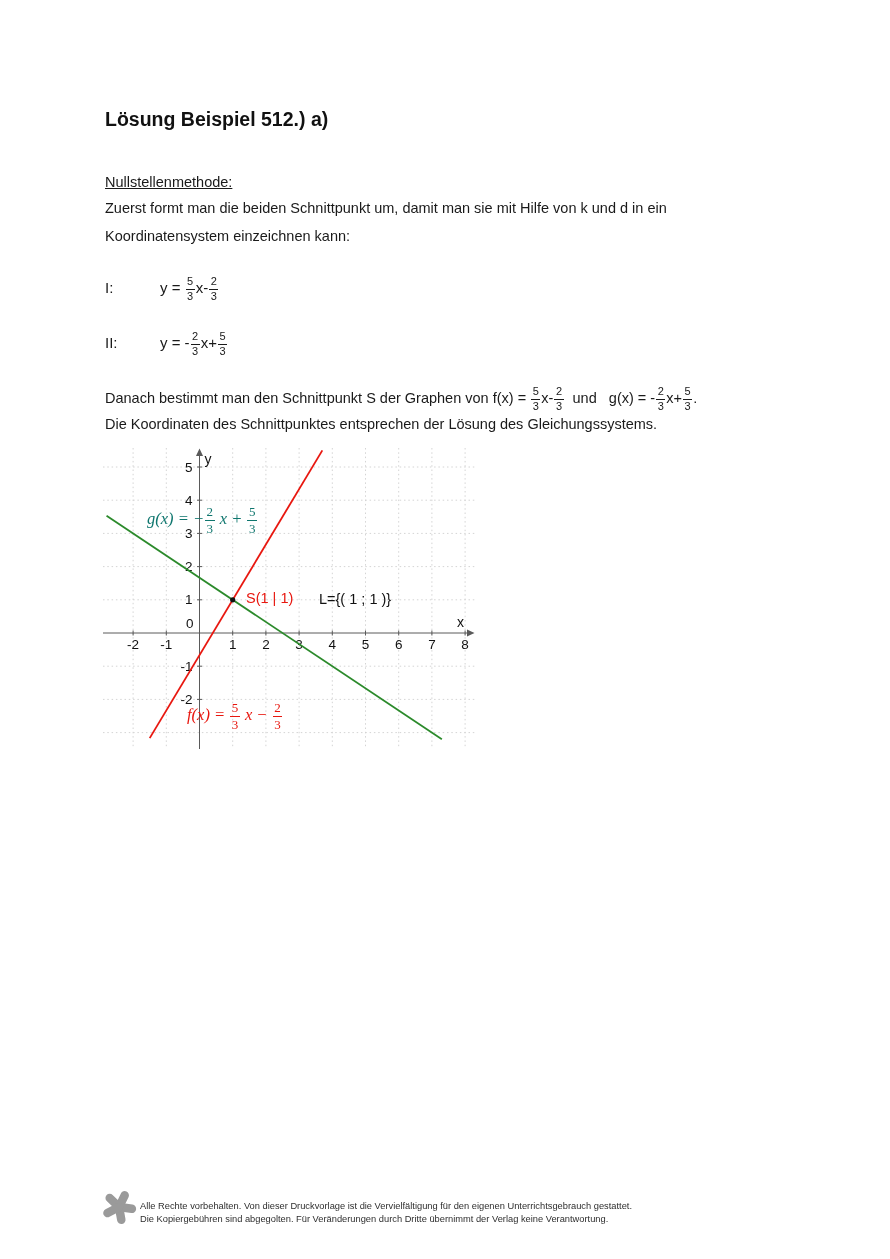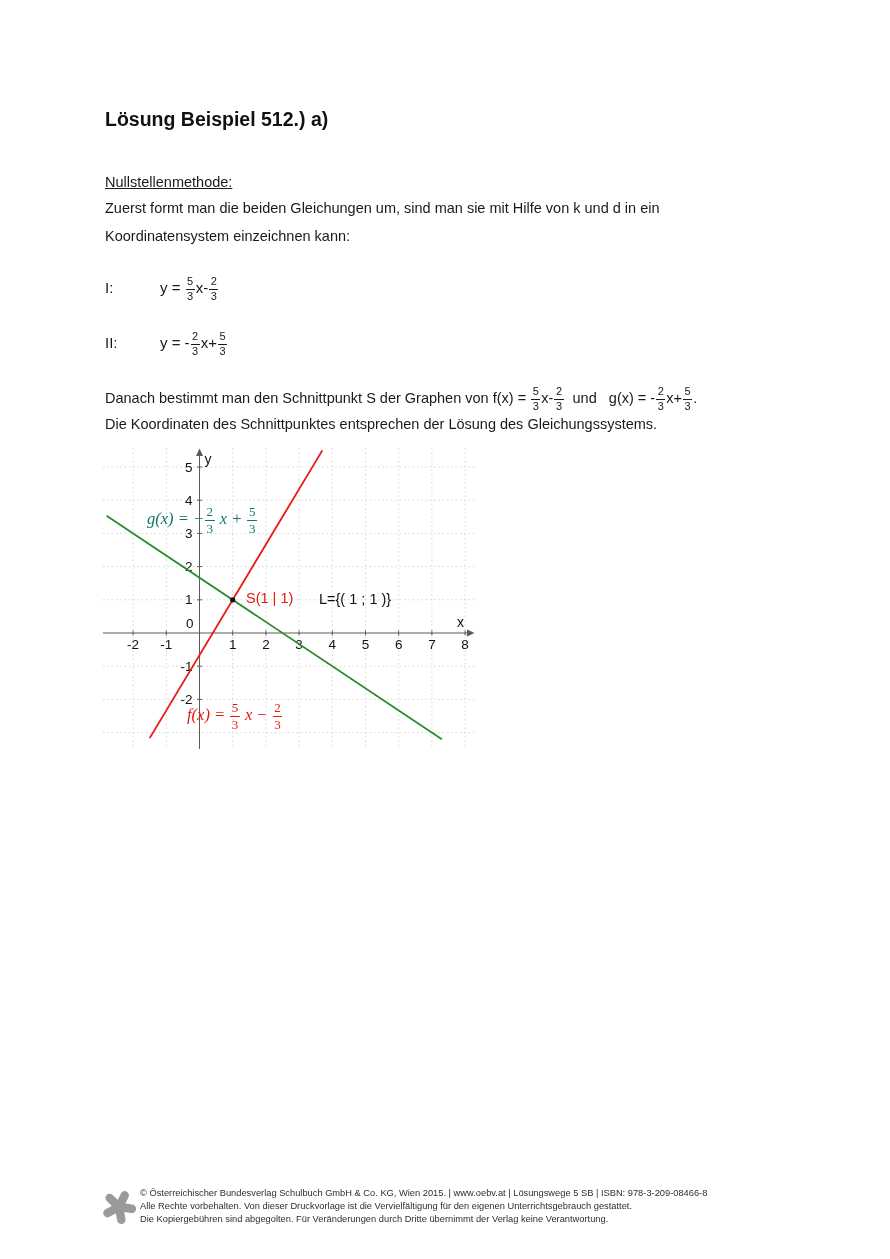--- a/index.html
+++ b/index.html
@@ -47,21 +47,21 @@
 </style>
 </head>
 <body>
 
 <div class="page">
 
   <h1 class="page-title">Lösung Beispiel 512.) a)</h1>
 
   <div class="method-heading">Nullstellenmethode:</div>
 
-  <div class="bline" style="top:200px;">Zuerst formt man die beiden Gleichungen um, sind man sie mit Hilfe von k und d in ein</div>
+  <div class="bline" style="top:200px;">Zuerst formt man die beiden Schnittpunkt um, damit man sie mit Hilfe von k und d in ein</div>
   <div class="bline" style="top:228px;">Koordinatensystem einzeichnen kann:</div>
 
   <div class="eq" style="top:271px;">
     <span class="eqlabel">I:</span><span class="eqbody"><span>y = </span><span class="frac">
           <span class="num">5</span>
           <span class="den">3</span>
         </span><span>x-</span><span class="frac">
           <span class="num">2</span>
           <span class="den">3</span>
         </span></span>
@@ -182,17 +182,16 @@
   <svg class="footer-logo" width="36" height="44" viewBox="0 0 36 44">
     <g stroke="#9a9a9a" stroke-width="8.5" stroke-linecap="round">
       <line x1="17" y1="21" x2="19.3" y2="33.8"></line>
       <line x1="17" y1="21" x2="29.9" y2="22.8"></line>
       <line x1="17" y1="21" x2="22.7" y2="9.3"></line>
       <line x1="17" y1="21" x2="7.7" y2="12.0"></line>
       <line x1="17" y1="21" x2="5.5" y2="27.1"></line>
     </g>
   </svg>
 
-  <div class="fline" style="top:1188px;">© Österreichischer Bundesverlag Schulbuch GmbH &amp; Co. KG, Wien 2015. | www.oebv.at | Lösungswege 5 SB | ISBN: 978-3-209-08466-8</div>
   <div class="fline" style="top:1214px;">Die Kopiergebühren sind abgegolten. Für Veränderungen durch Dritte übernimmt der Verlag keine Verantwortung.</div>
   <div class="fline" style="top:1201px;">Alle Rechte vorbehalten. Von dieser Druckvorlage ist die Vervielfältigung für den eigenen Unterrichtsgebrauch gestattet.</div>
 
 </div>
 
 </body></html>

